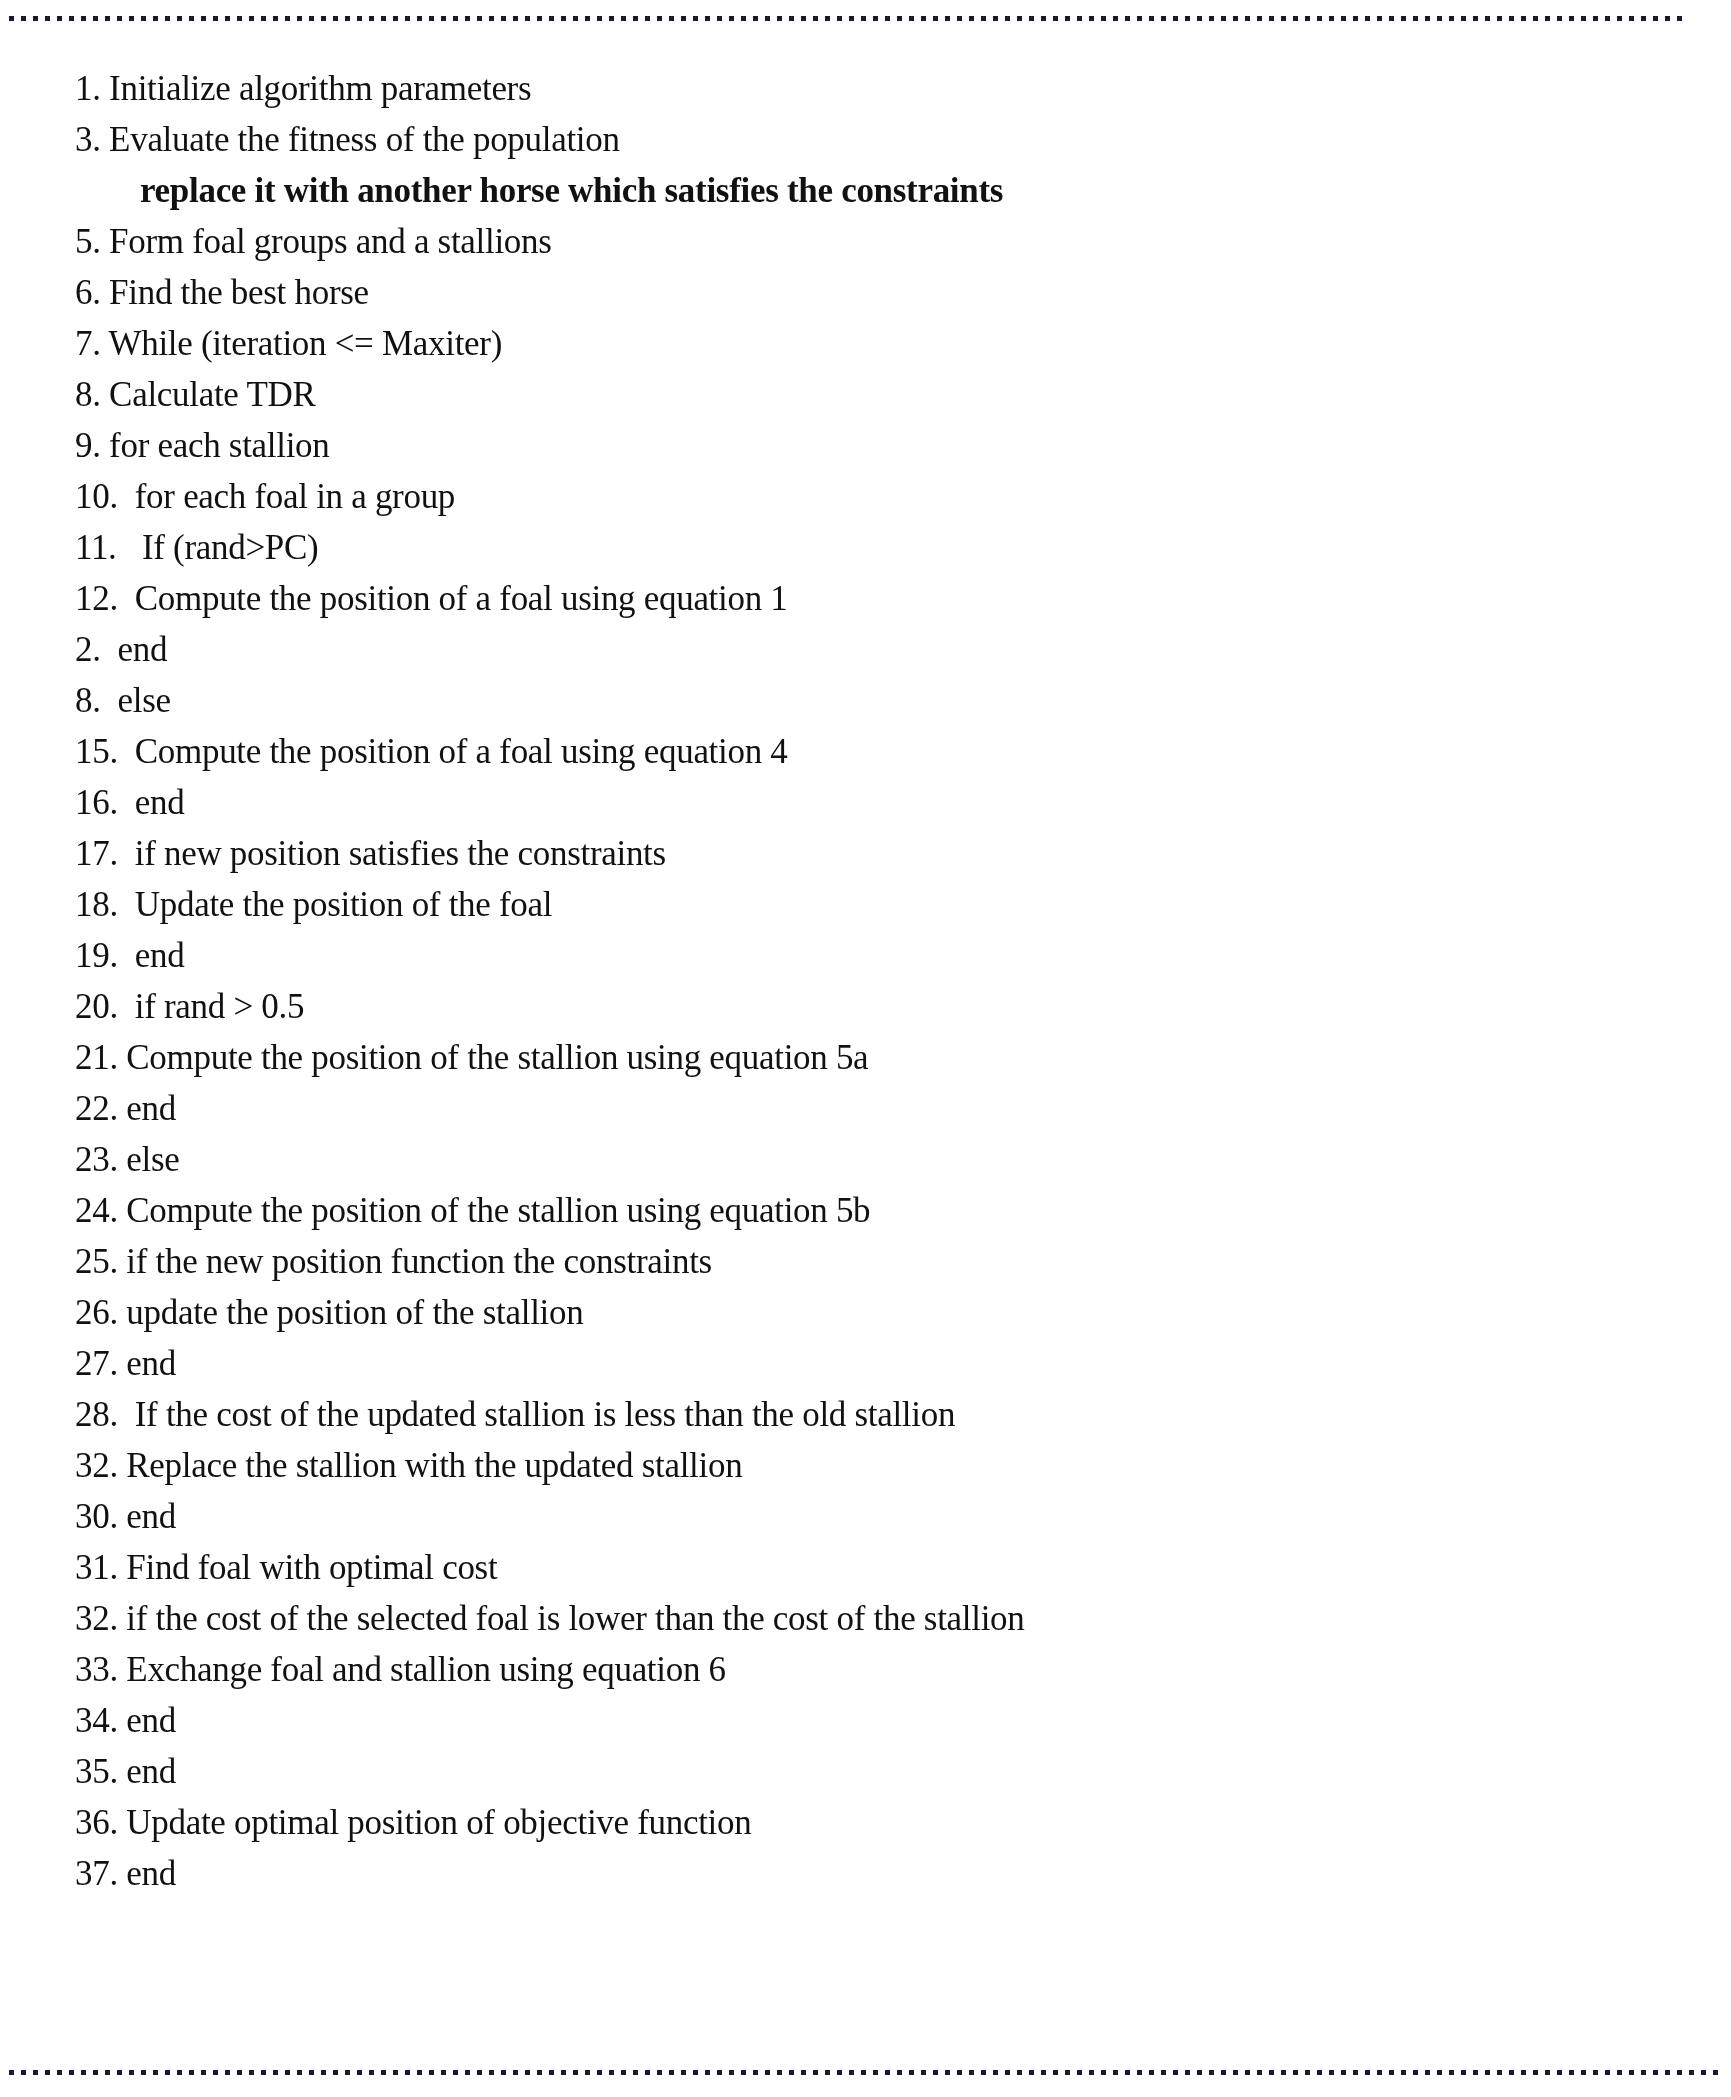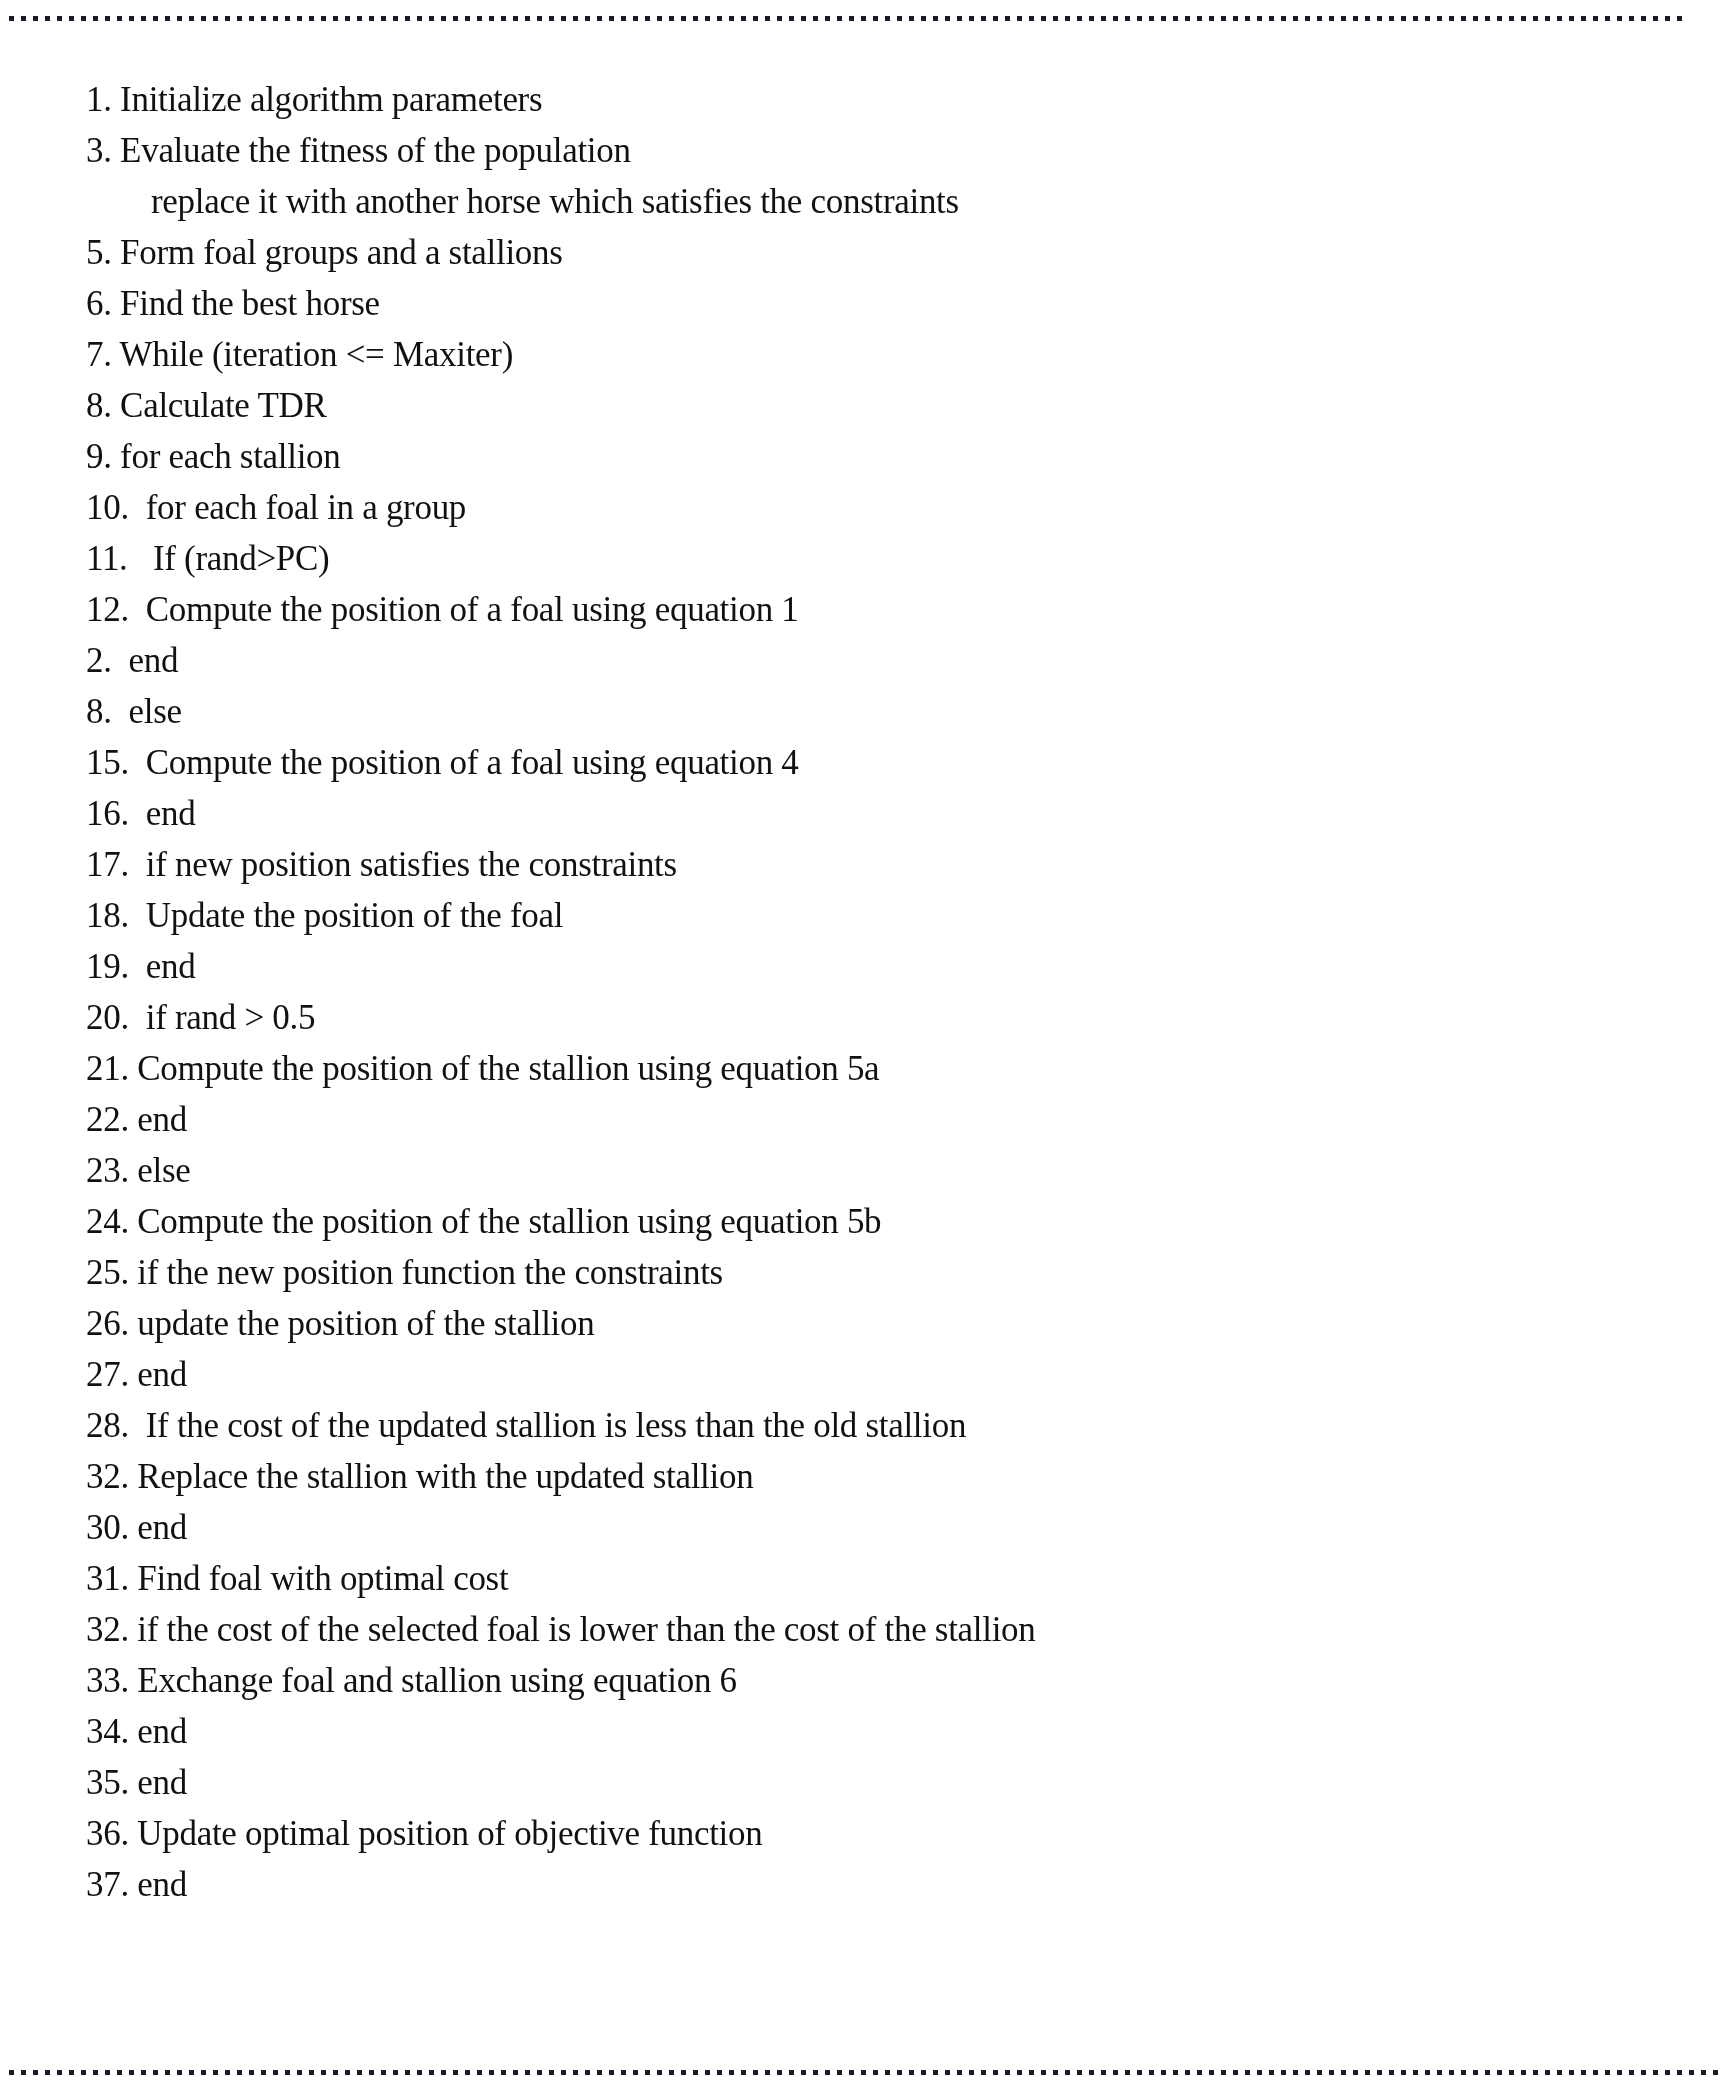--- a/index.html
+++ b/index.html
@@ -25,34 +25,34 @@
       transparent 4.7px, transparent 12px
     );
   }
   .rule.top { top: 15.7px; width: 1677px; }
   .rule.bottom { top: 2070px; width: 1713px; }
 
   .algo {
     position: absolute;
     left: 75px;
     top: 63px;
-    margin: 11px;
+    margin: 0;
     padding: 0;
     list-style: none;
   }
   .algo .line {
     height: 51px;
     line-height: 51px;
     font-size: 35px;
     white-space: pre;
     letter-spacing: -0.3px;
   }
   .algo .line .num { display: inline; }
   .algo .line .txt { display: inline; }
-  .algo .line.cont { padding-left: 65px; }
+  .algo .line.cont { padding-left: 65px; font-weight: bold; }
 </style>
 </head>
 <body>
 
 <div class="rule top"></div>
 
 <ol class="algo" id="algo">
     <li class="line"><span class="num">1.</span><span class="sep"> </span><span class="txt">Initialize algorithm parameters</span></li>
     <li class="line"><span class="num">3.</span><span class="sep"> </span><span class="txt">Evaluate the fitness of the population</span></li>
     <li class="line cont"><span class="num"></span><span class="sep"></span><span class="txt">replace it with another horse which satisfies the constraints</span></li>

